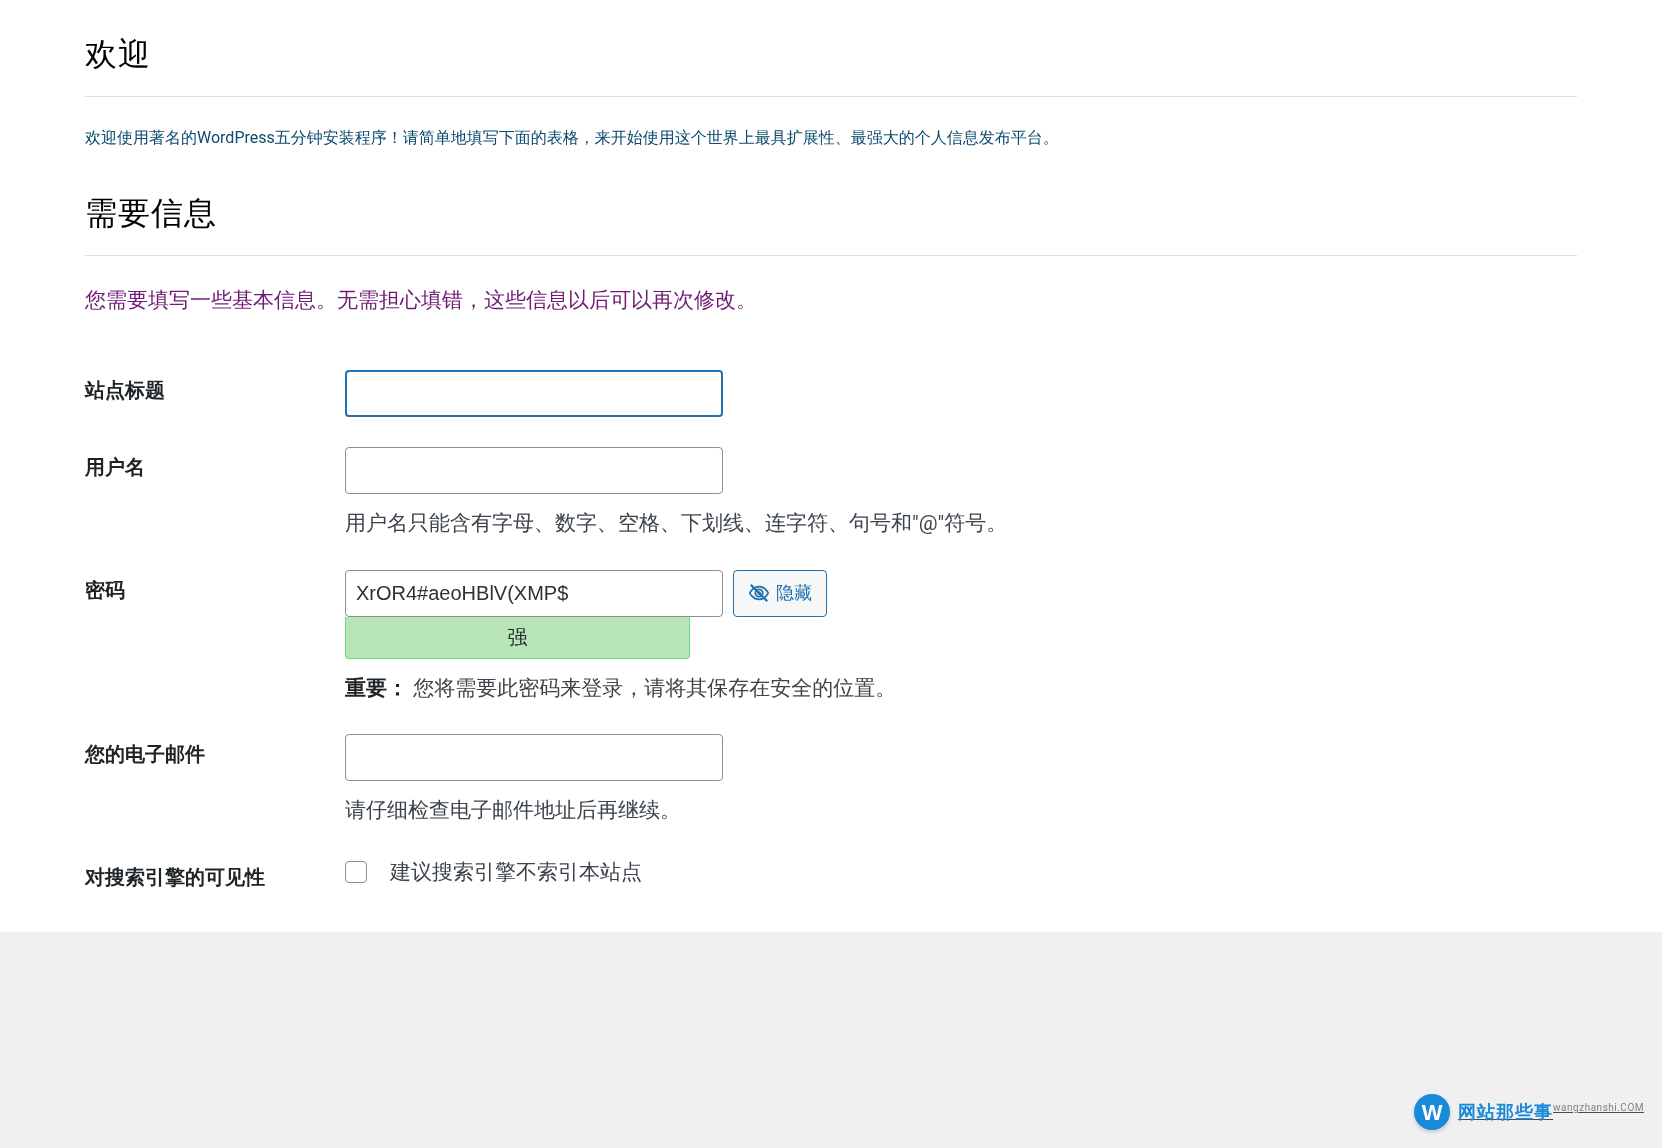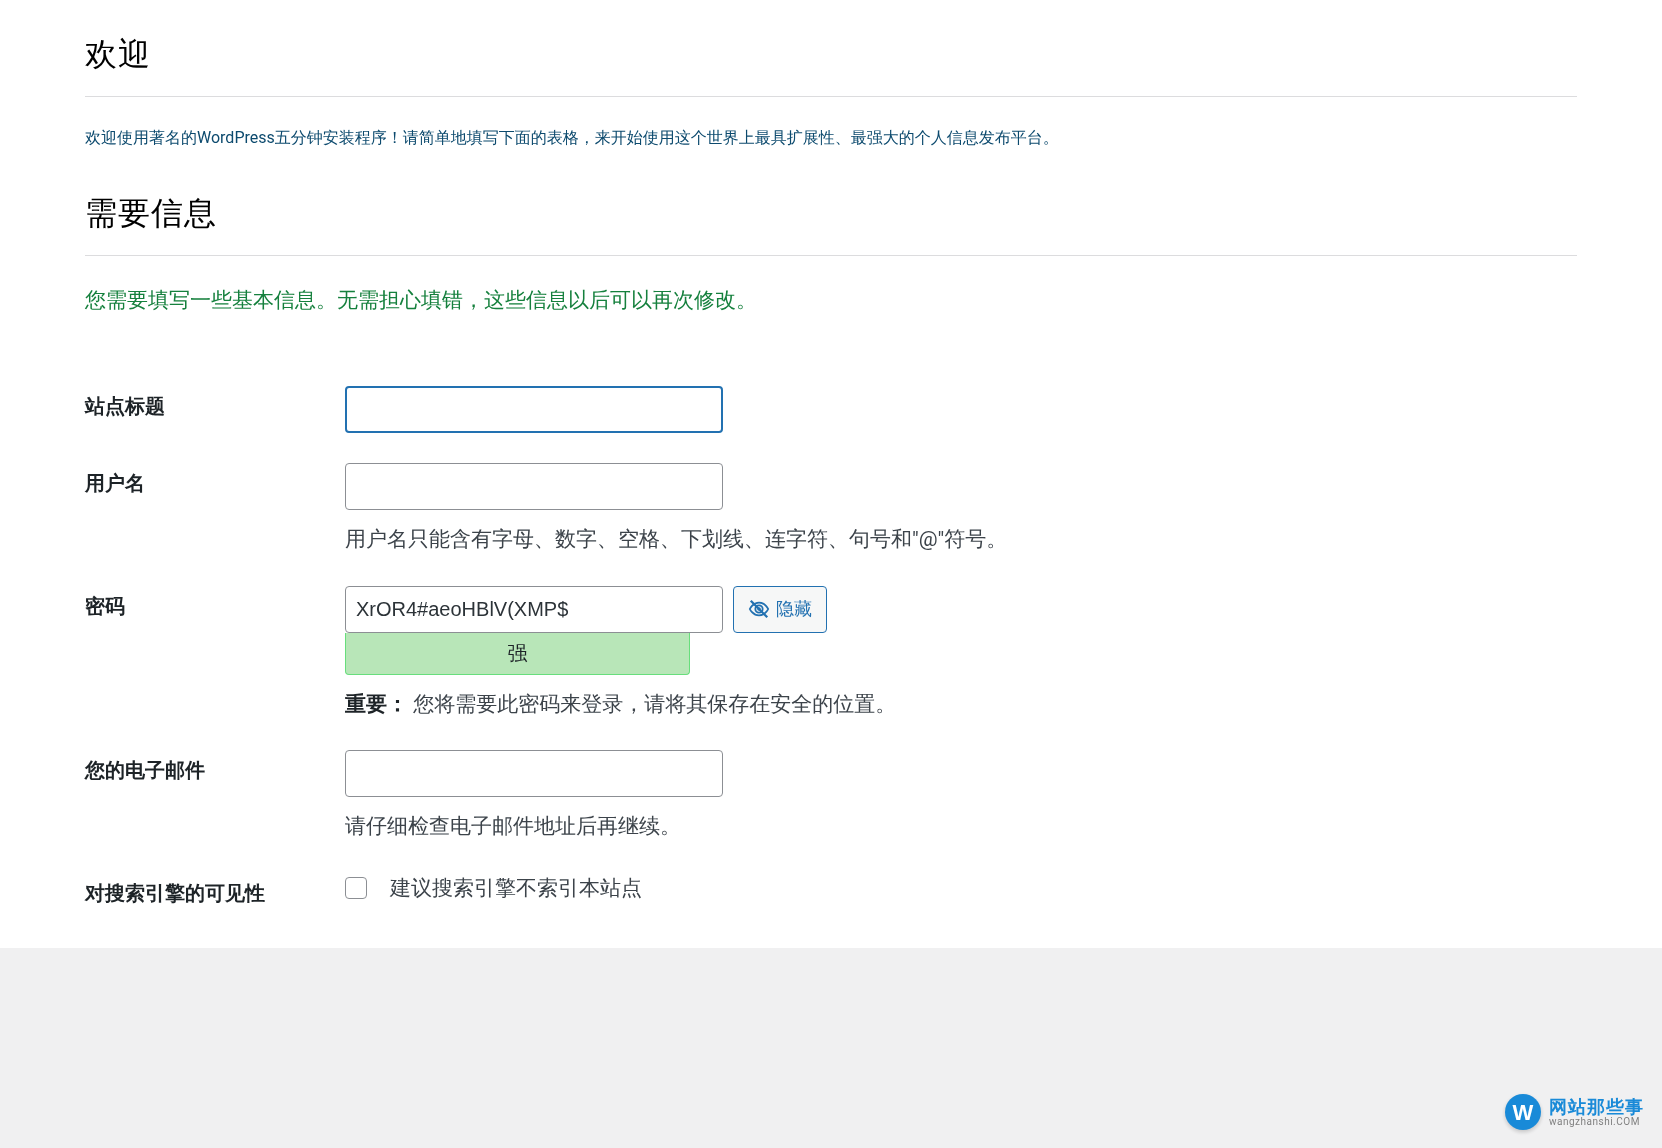--- a/index.html
+++ b/index.html
@@ -31,23 +31,23 @@
       letter-spacing: 1px;
     }
     .intro-text {
       font-size: 16px;
       color: #0c4a6e;
       line-height: 1.6;
       margin-bottom: 38px;
     }
     .sub-text {
       font-size: 21px;
-      color: #15803d;
+      color: #701a75;
       line-height: 1.6;
-      margin-bottom: 54px;
+      margin-bottom: 38px;
     }
     .form-table {
       width: 100%;
       border-collapse: collapse;
     }
     .form-table tr {
       vertical-align: top;
     }
     .form-table th {
       text-align: left;
@@ -169,22 +169,22 @@
       align-items: center;
       justify-content: center;
       color: #fff;
       font-weight: 900;
       font-size: 22px;
       font-family: Arial, sans-serif;
       box-shadow: 0 2px 4px rgba(0,0,0,0.2);
     }
     .watermark-text {
       display: flex;
-      flex-direction: column;
       line-height: 1.1;
+      text-decoration: underline;
     }
     .watermark-cn {
       font-size: 18px;
       font-weight: 700;
       color: #0d84d6;
       letter-spacing: 1px;
     }
     .watermark-en {
       font-size: 10px;
       color: #7a7a7a;

